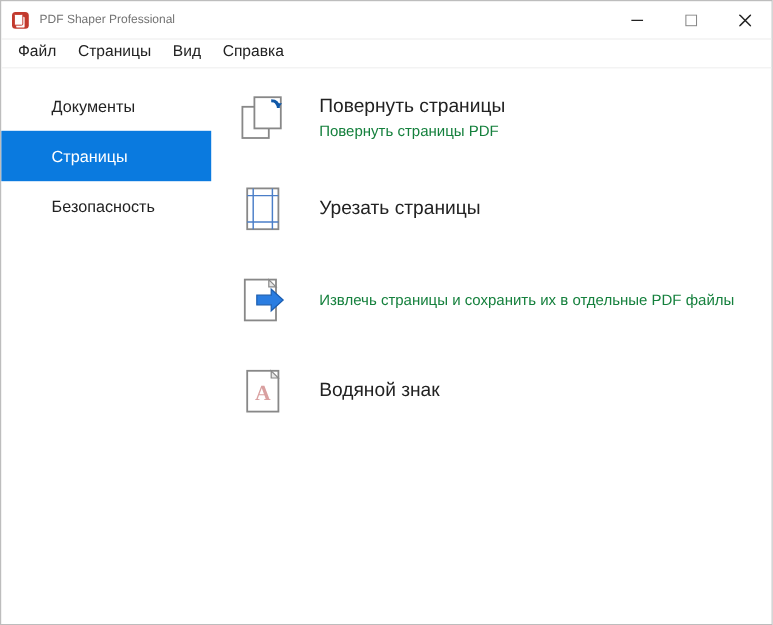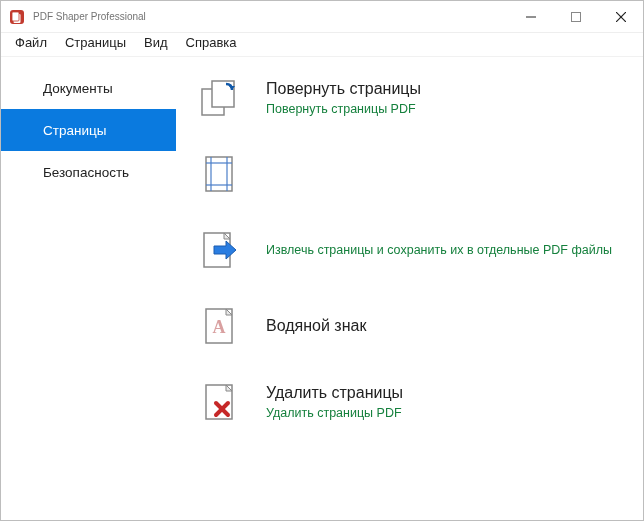--- a/index.html
+++ b/index.html
@@ -99,20 +99,21 @@
         <span class="action-icon">
           <svg width="46" height="46" viewBox="0 0 46 46">
             <rect x="10" y="6" width="26" height="34" fill="#fff" stroke="#888" stroke-width="1.5"></rect>
             <line x1="15" y1="6" x2="15" y2="40" stroke="#4a7ec8" stroke-width="1.2"></line>
             <line x1="31" y1="6" x2="31" y2="40" stroke="#4a7ec8" stroke-width="1.2"></line>
             <line x1="10" y1="12" x2="36" y2="12" stroke="#4a7ec8" stroke-width="1.2"></line>
             <line x1="10" y1="34" x2="36" y2="34" stroke="#4a7ec8" stroke-width="1.2"></line>
           </svg>
         </span>
         <div class="action-text">
+          <div class="action-title">Урезать страницы</div>
         </div>
       </div>
 
       <div class="action-row">
         <span class="action-icon">
           <svg width="46" height="46" viewBox="0 0 46 46">
             <rect x="8" y="6" width="26" height="34" fill="#fff" stroke="#888" stroke-width="1.5"></rect>
             <path d="M28 6 L34 12 L28 12 Z" fill="#e8e8e8" stroke="#888" stroke-width="1"></path>
             <polygon points="18,19 30,19 30,14 40,23 30,32 30,27 18,27" fill="#2a7de1" stroke="#1a5db0" stroke-width="1"></polygon>
           </svg>
@@ -128,32 +129,16 @@
             <rect x="10" y="6" width="26" height="34" fill="#fff" stroke="#888" stroke-width="1.5"></rect>
             <path d="M30 6 L36 12 L30 12 Z" fill="#e8e8e8" stroke="#888" stroke-width="1"></path>
             <text x="23" y="30" font-size="18" font-weight="bold" fill="#d9a0a0" text-anchor="middle" font-family="serif">A</text>
           </svg>
         </span>
         <div class="action-text">
           <div class="action-title">Водяной знак</div>
         </div>
       </div>
 
-      <div class="action-row">
-        <span class="action-icon">
-          <svg width="46" height="46" viewBox="0 0 46 46">
-            <rect x="10" y="6" width="26" height="34" fill="#fff" stroke="#888" stroke-width="1.5"></rect>
-            <path d="M30 6 L36 12 L30 12 Z" fill="#e8e8e8" stroke="#888" stroke-width="1"></path>
-            <g transform="translate(26,30)">
-              <line x1="-6" y1="-6" x2="6" y2="6" stroke="#c62828" stroke-width="4" stroke-linecap="round"></line>
-              <line x1="6" y1="-6" x2="-6" y2="6" stroke="#c62828" stroke-width="4" stroke-linecap="round"></line>
-            </g>
-          </svg>
-        </span>
-        <div class="action-text">
-          <div class="action-title">Удалить страницы</div>
-          <div class="action-desc">Удалить страницы PDF</div>
-        </div>
-      </div>
 
     </div>
   </div>
 </div>
 
 </body></html>

